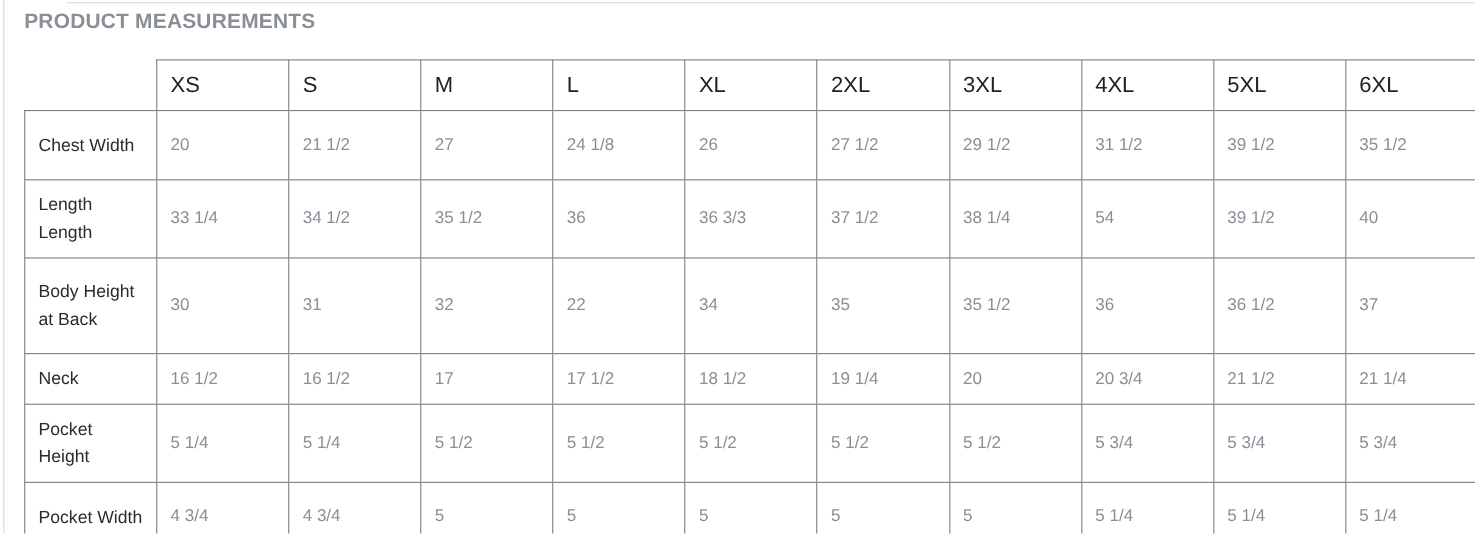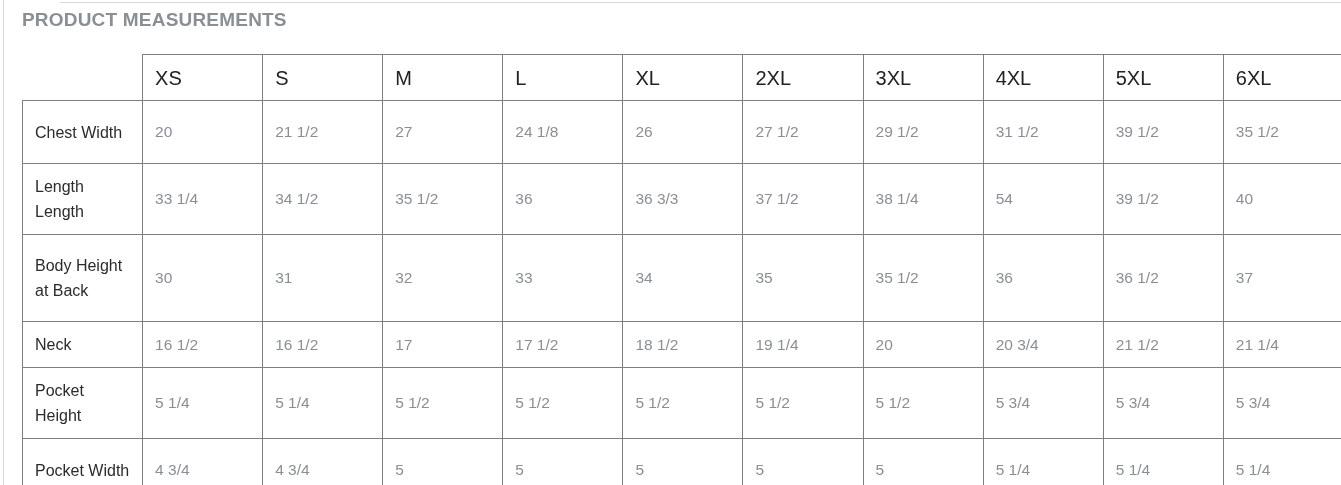--- a/index.html
+++ b/index.html
@@ -176,21 +176,21 @@
         <td class="value">54</td>
         <td class="value">39 1/2</td>
         <td class="value">40</td>
       </tr>
 
       <tr class="r-body">
         <th class="rowlabel">Body Height at Back</th>
         <td class="value">30</td>
         <td class="value">31</td>
         <td class="value">32</td>
-        <td class="value">33</td>
+        <td class="value">22</td>
         <td class="value">34</td>
         <td class="value">35</td>
         <td class="value">35 1/2</td>
         <td class="value">36</td>
         <td class="value">36 1/2</td>
         <td class="value">37</td>
       </tr>
 
       <tr class="r-neck">
         <th class="rowlabel">Neck</th>

